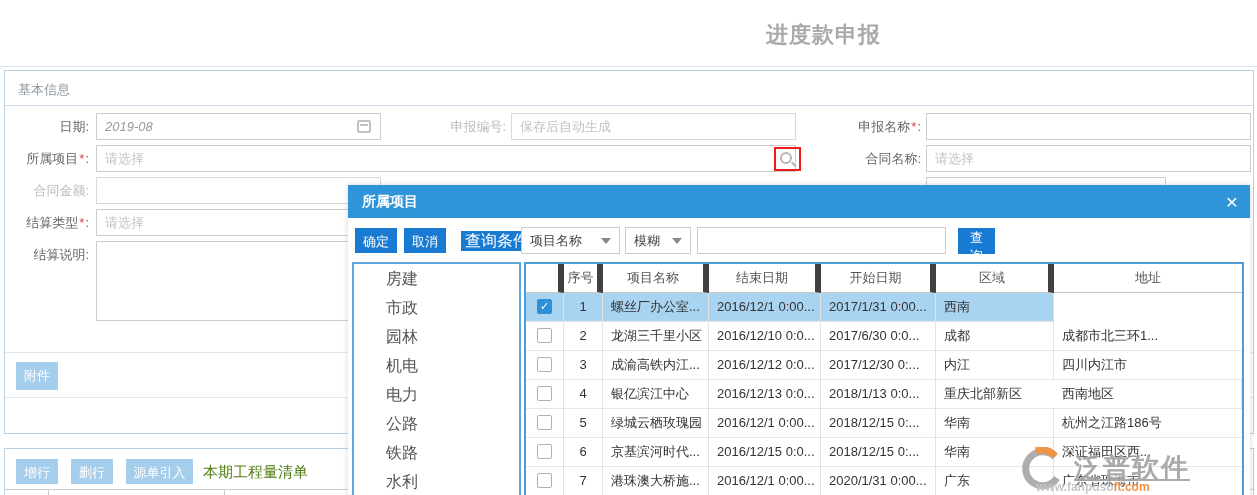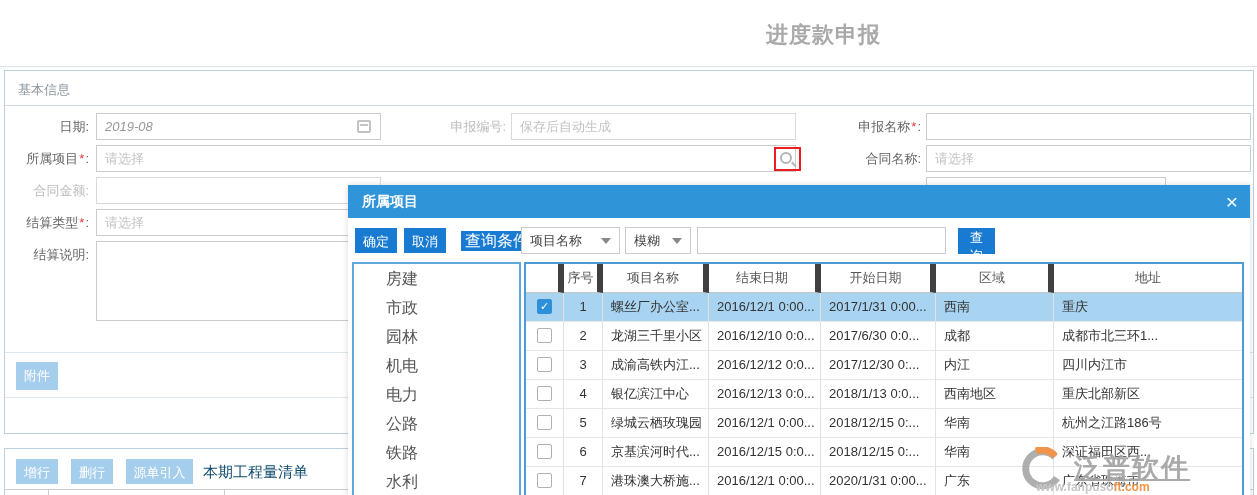--- a/index.html
+++ b/index.html
@@ -25,21 +25,21 @@
   .cal-icon::before{content:"";position:absolute;left:1px;right:1px;top:2px;border-top:2px solid #c2c2c2;}
   .mag-icon{position:absolute;width:12px;height:12px;border:2px solid #b5b5b5;border-radius:50%;box-sizing:border-box;}
   .mag-icon::after{content:"";position:absolute;left:9px;top:9px;width:2px;height:6px;background:#b5b5b5;transform:rotate(-45deg);transform-origin:top left;}
   .hl-red{position:absolute;border:2px solid #ee1c1c;background:transparent;box-sizing:border-box;}
   .caret-up{position:absolute;width:0;height:0;border-left:5px solid transparent;border-right:5px solid transparent;border-bottom:6px solid #999;}
   .caret-down{width:0;height:0;border-left:5px solid transparent;border-right:5px solid transparent;border-top:6px solid #888;}
   .hline{position:absolute;left:0;width:100%;border-top:1px solid #dde7ef;}
   
   .btn-light{position:absolute;background:#a5cdec;color:#fff;font-size:13px;text-align:center;border:none;cursor:pointer;line-height:26px;}
   .btn-blue{background:#187bd1;color:#fff;font-size:13px;text-align:center;border:none;cursor:pointer;}
-  .detail-title{position:absolute;font-size:15px;color:#0c4a6e;line-height:25px;white-space:nowrap;}
+  .detail-title{position:absolute;font-size:15px;color:#4d7c0f;line-height:25px;white-space:nowrap;}
   
   .pt-row{position:absolute;left:0;top:40px;width:100%;height:29px;border-top:1px solid #ccc;display:flex;}
   .pt-cell{border-right:1px solid #ccc;height:100%;box-sizing:border-box;}
   
   #modal{position:absolute;left:348px;top:185px;width:902px;height:345px;background:#fff;z-index:10;box-shadow:0 0 6px rgba(0,0,0,.15);}
   .m-header{position:absolute;left:0;top:0;width:100%;height:33px;background:#3094d9;}
   .m-title{margin-left:14px;line-height:33px;font-size:14px;font-weight:bold;color:#fff;}
   .m-close{position:absolute;right:12px;top:0;line-height:33px;font-size:21px;color:#fff;cursor:pointer;}
   .m-btn{position:absolute;height:25px;line-height:25px;}
   .m-toolbar-label{position:absolute;background:#187bd1;color:#fff;font-size:16px;height:20px;line-height:20px;padding:0 4px;}
@@ -178,21 +178,20 @@
       </div>
       <div>
 
           <div class="trow selected">
             <div class="tc center"><span class="cb checked">✓</span></div>
             <div class="tc center">1</div>
             <div class="tc">螺丝厂办公室...</div>
             <div class="tc">2016/12/1 0:00...</div>
             <div class="tc">2017/1/31 0:00...</div>
             <div class="tc">西南</div>
-            <div class="tc" style="border-right:none;">重庆</div>
           </div>
 
           <div class="trow">
             <div class="tc center"><span class="cb"></span></div>
             <div class="tc center">2</div>
             <div class="tc">龙湖三千里小区</div>
             <div class="tc">2016/12/10 0:0...</div>
             <div class="tc">2017/6/30 0:0...</div>
             <div class="tc">成都</div>
             <div class="tc" style="border-right:none;">成都市北三环1...</div>
@@ -207,22 +206,22 @@
             <div class="tc">内江</div>
             <div class="tc" style="border-right:none;">四川内江市</div>
           </div>
 
           <div class="trow">
             <div class="tc center"><span class="cb"></span></div>
             <div class="tc center">4</div>
             <div class="tc">银亿滨江中心</div>
             <div class="tc">2016/12/13 0:0...</div>
             <div class="tc">2018/1/13 0:0...</div>
+            <div class="tc" style="border-right:none;">重庆北部新区</div>
             <div class="tc">西南地区</div>
-            <div class="tc" style="border-right:none;">重庆北部新区</div>
           </div>
 
           <div class="trow">
             <div class="tc center"><span class="cb"></span></div>
             <div class="tc center">5</div>
             <div class="tc">绿城云栖玫瑰园</div>
             <div class="tc">2016/12/1 0:00...</div>
             <div class="tc">2018/12/15 0:...</div>
             <div class="tc">华南</div>
             <div class="tc" style="border-right:none;">杭州之江路186号</div>

